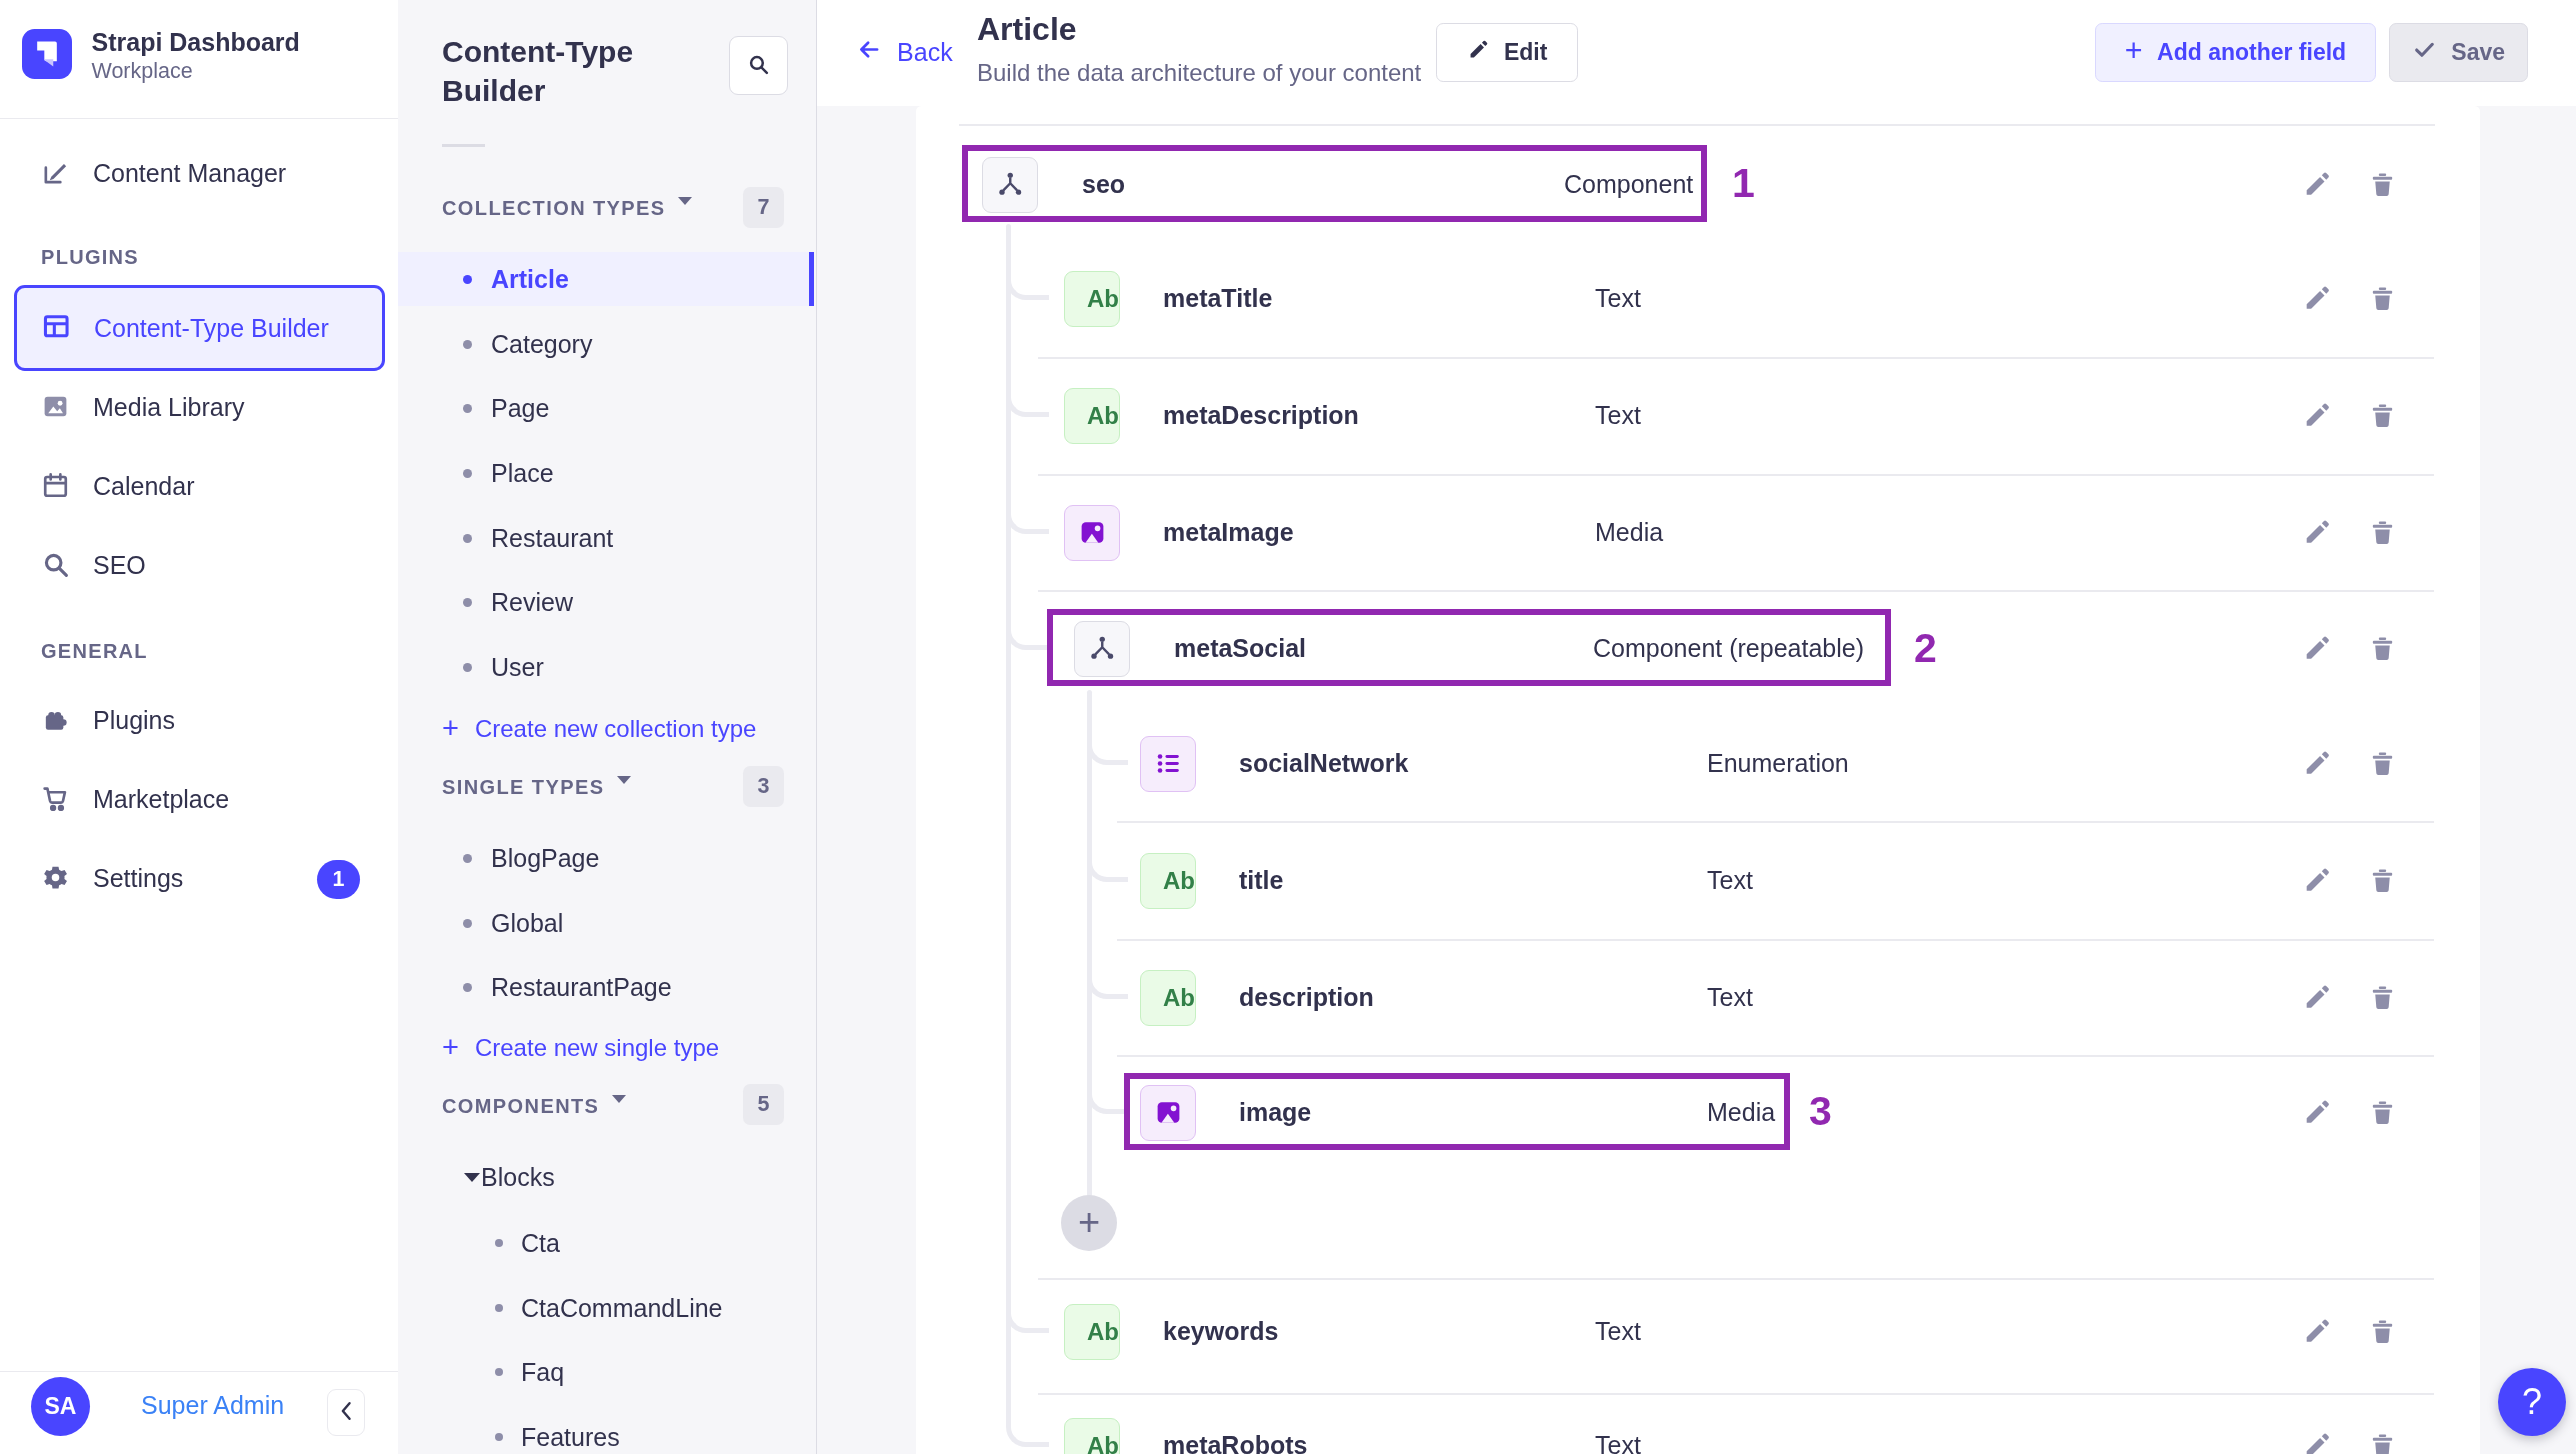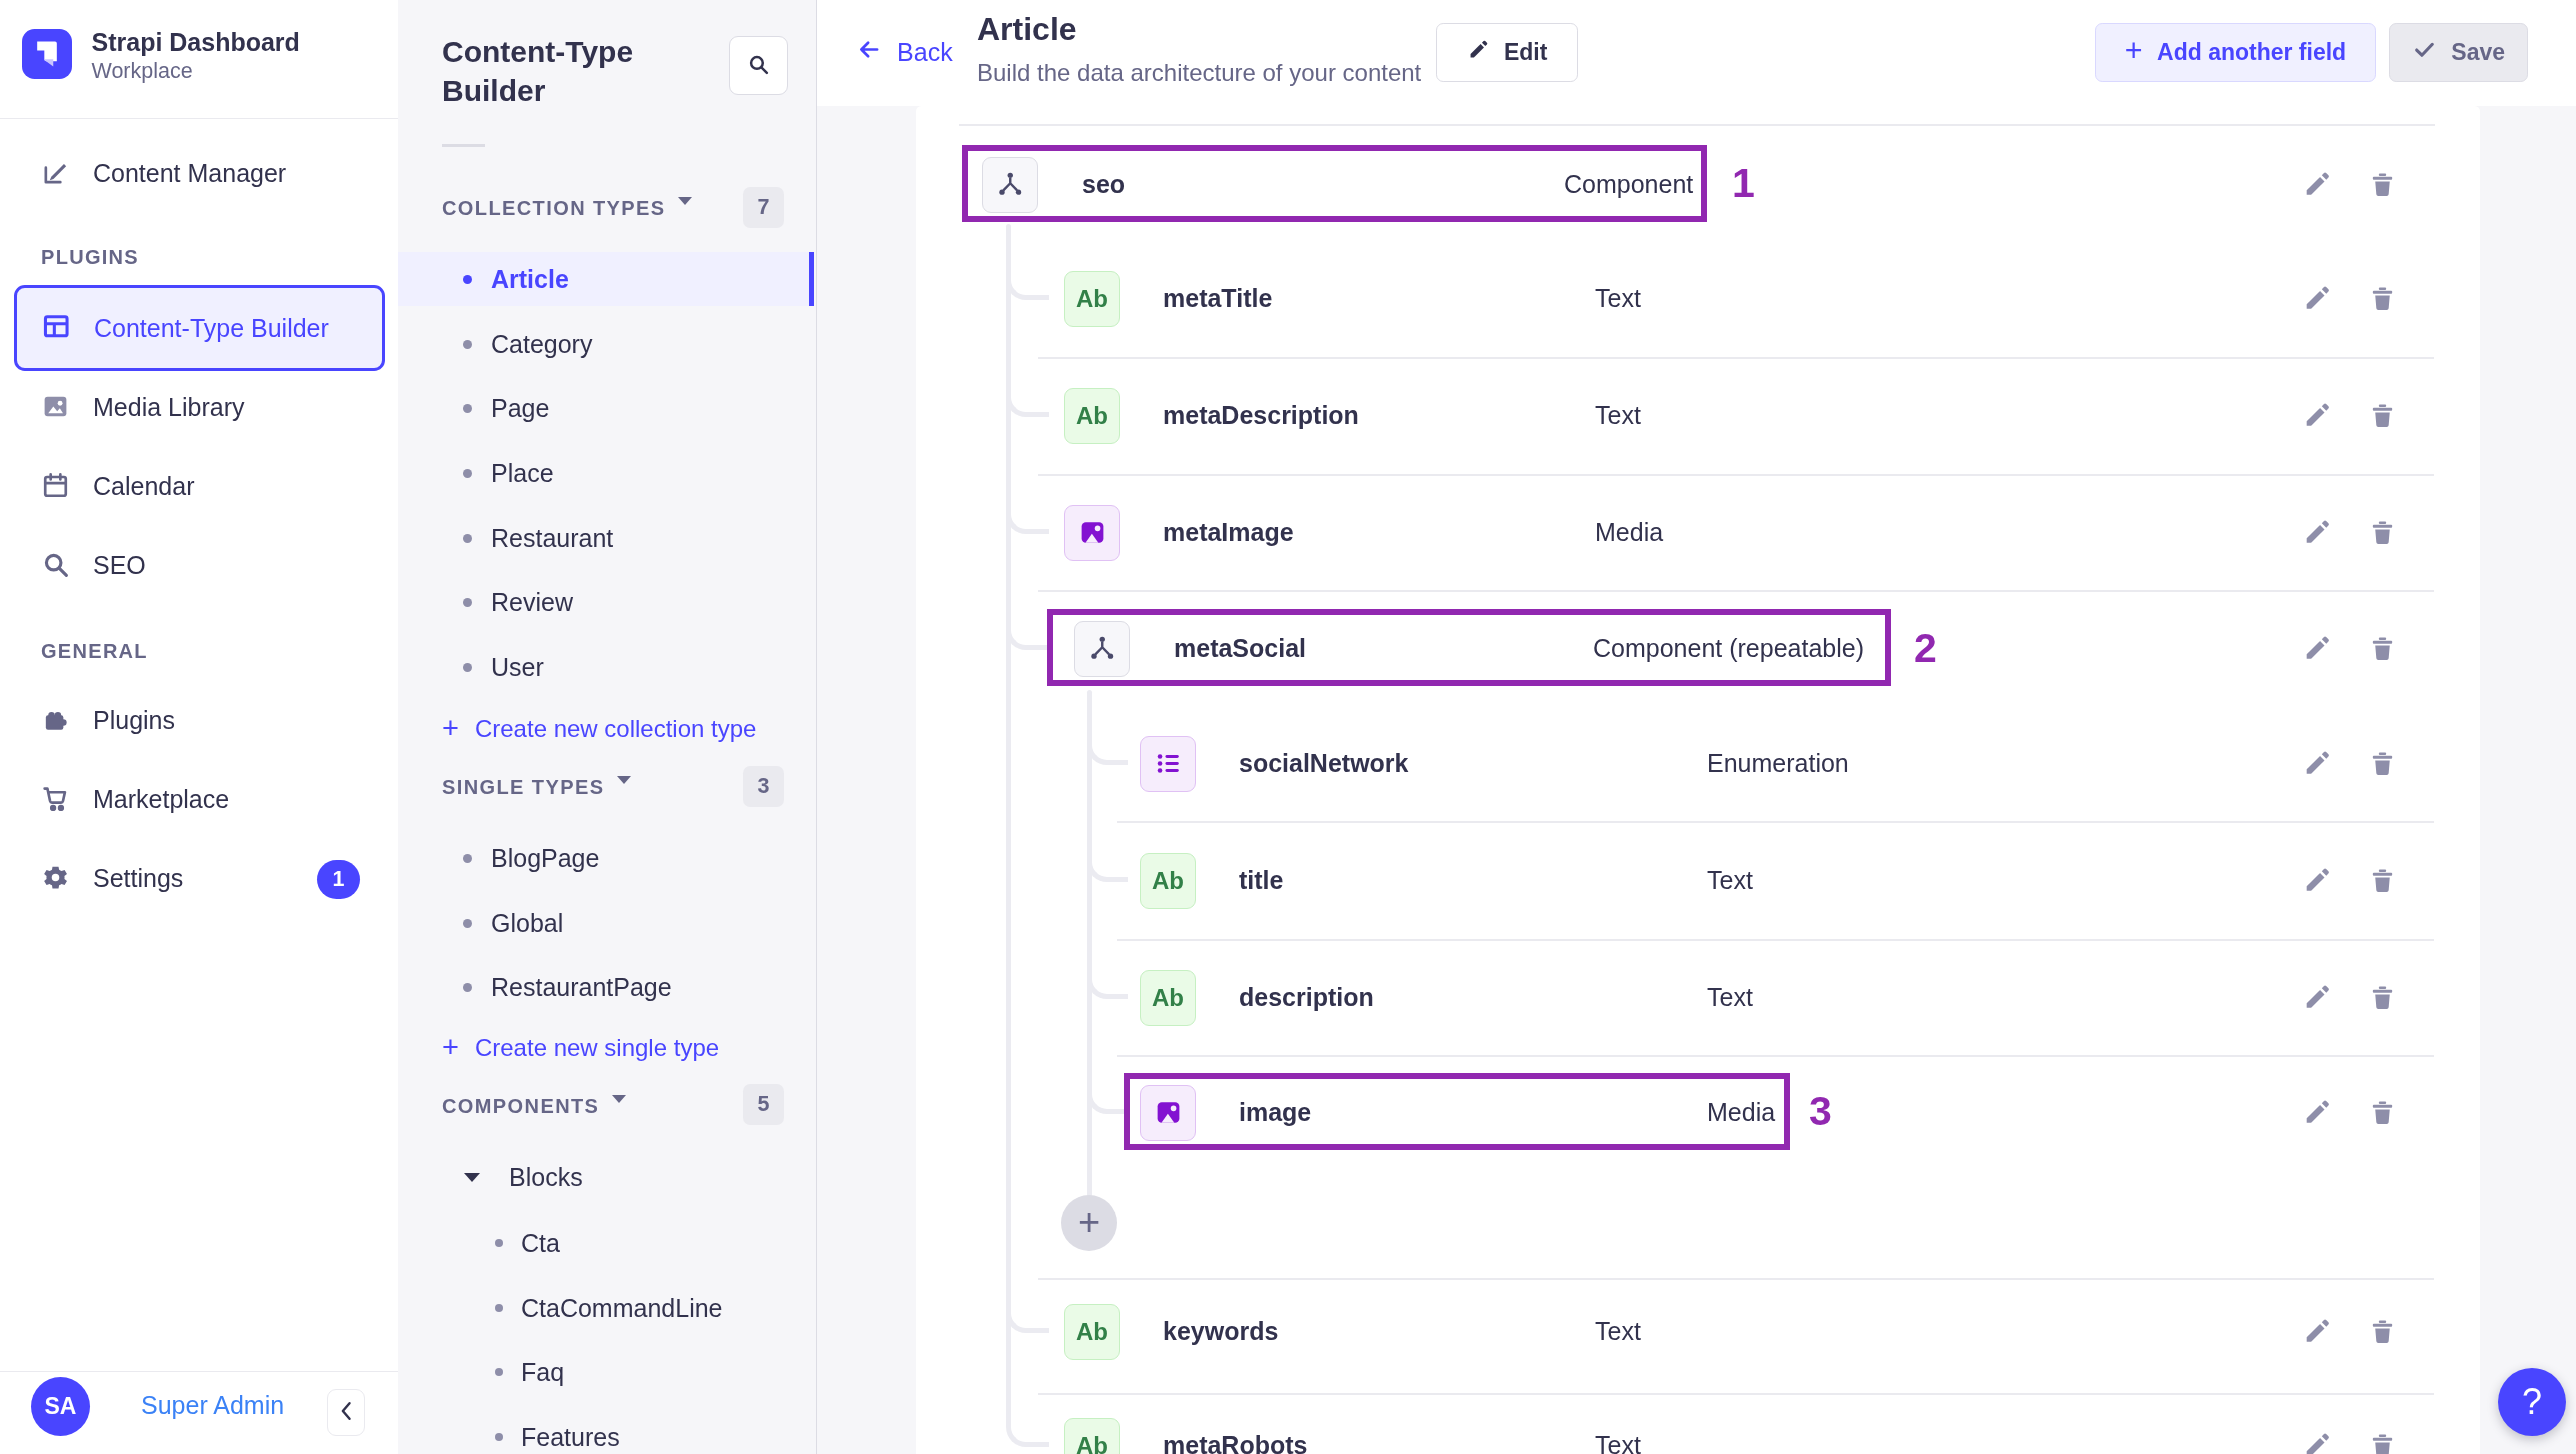--- a/index.html
+++ b/index.html
@@ -39,21 +39,21 @@
   .s2badge{position:absolute;left:743px;width:41px;height:41px;background:#eaeaef;border-radius:7.2px;color:#666687;
            font-size:21.5px;font-weight:600;display:flex;align-items:center;justify-content:center;}
   .s2item{position:absolute;left:463px;height:50px;display:flex;align-items:center;gap:19px;cursor:pointer;}
   .s2item .dot{width:9px;height:9px;border-radius:50%;background:#8e8ea9;flex:none;}
   .s2item .lbl{font-size:25px;color:#32324d;}
   .s2sel-bg{position:absolute;left:398px;top:252px;width:416px;height:54px;background:#f0f0ff;}
   .s2sel-bar{position:absolute;right:0;top:0;width:5.4px;height:54px;background:#4945ff;}
   .s2create{position:absolute;left:442px;height:47px;display:flex;align-items:center;gap:16px;color:#4945ff;cursor:pointer;}
   .s2create .plus{font-size:29px;font-weight:400;line-height:29px;}
   .s2create .lbl{font-size:24px;}
-  .blocks-row{position:absolute;left:464px;height:50px;display:flex;align-items:center;gap:29px;cursor:pointer;}
+  .blocks-row{position:absolute;left:464px;height:50px;display:flex;align-items:center;gap:1px;cursor:pointer;}
   .blocks-row .lbl{font-size:25px;color:#32324d;}
   .caret-blocks{width:0;height:0;border-left:8px solid transparent;border-right:8px solid transparent;border-top:9px solid #32324d;}
   .s2subitem{position:absolute;left:495px;height:50px;display:flex;align-items:center;gap:18px;cursor:pointer;}
   .s2subitem .dot{width:8px;height:8px;border-radius:50%;background:#8e8ea9;flex:none;}
   .s2subitem .lbl{font-size:25px;color:#32324d;}
 
   
   .main-header{position:absolute;left:817px;top:0;width:1759px;height:106px;background:#ffffff;}
   .back-link{position:absolute;left:854px;top:36px;display:flex;align-items:center;gap:12.6px;color:#4945ff;font-size:25px;cursor:pointer;}
   .page-title{position:absolute;left:977px;top:10.8px;font-size:32px;font-weight:700;color:#32324d;}
@@ -68,21 +68,21 @@
   
   .card{position:absolute;left:916px;top:106px;width:1564px;height:1348px;background:#ffffff;border-radius:5.4px 5.4px 0 0;}
   .divider{position:absolute;height:1.8px;background:#eaeaef;}
   .tree-v{position:absolute;width:5.4px;background:#ebebf1;border-radius:2.7px;}
   .tree-c{position:absolute;border-left:5.4px solid #ebebf1;border-bottom:5.4px solid #ebebf1;border-bottom-left-radius:20px;box-sizing:border-box;}
 
   .frow{position:absolute;left:916px;width:1564px;height:79px;}
   .fic{position:absolute;top:11.7px;width:56px;height:56px;border-radius:9px;box-sizing:border-box;
        display:flex;align-items:center;justify-content:center;}
   .fic.comp{background:#f7f7fa;border:1.8px solid #dcdce4;}
-  .fic.text{background:#eafbe7;border:1.8px solid #c6f0c2;}
+  .fic.text{background:#eafbe7;border:1.8px solid #c6f0c2;justify-content:flex-end;}
   .fic.purp{background:#f6edfc;border:1.8px solid #e0c1f4;}
   .ab{font-size:24px;font-weight:700;color:#328048;}
   .fname{position:absolute;top:0;line-height:79px;font-size:25px;font-weight:700;color:#32324d;}
   .ftype{position:absolute;top:0;line-height:79px;font-size:25px;color:#32324d;}
   .act{position:absolute;top:21.5px;width:39px;height:39px;background:transparent;border:none;padding:0;cursor:pointer;
        display:flex;align-items:center;justify-content:center;}
 
   .hl-box{position:absolute;border:6.3px solid #9128b0;box-sizing:border-box;pointer-events:none;z-index:5;}
   .hl-num{position:absolute;font-size:41px;font-weight:700;color:#9128b0;z-index:6;}
 

